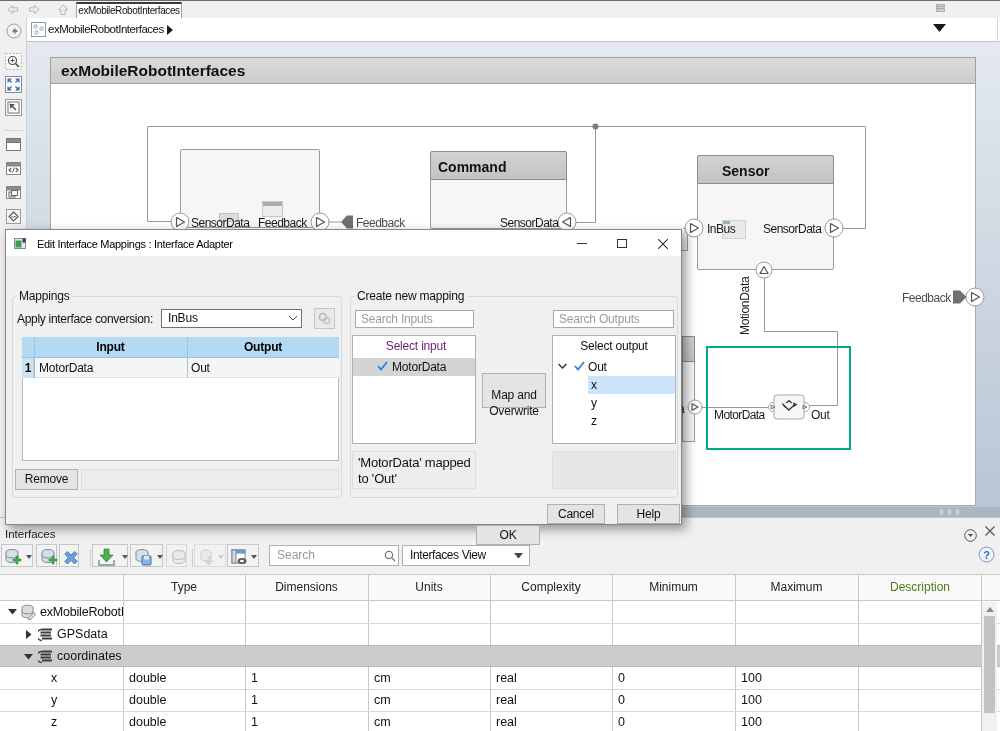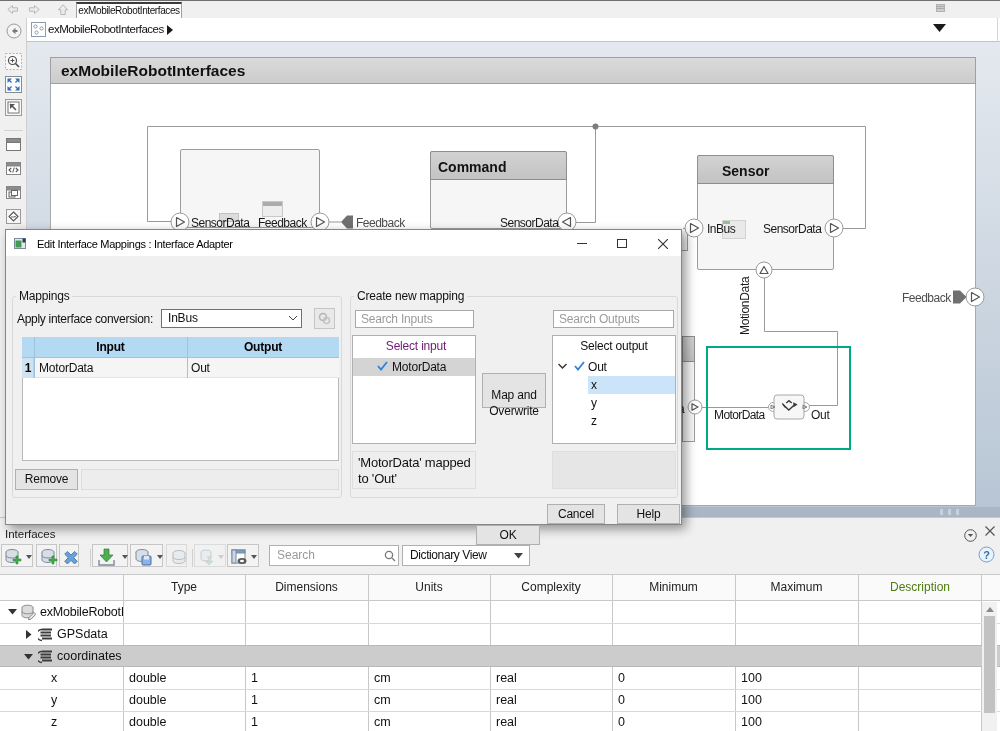--- a/index.html
+++ b/index.html
@@ -366,21 +366,21 @@
         <path d="M21 9 L27 9 L24 13 Z" fill="#555"></path>
       </g>
     </svg>
 
     <div class="abs" style="left:269px;top:3px;width:130px;height:21px;background:#fff;border:1px solid #b0b0b0;font-size:12px;color:#9a9a9a;line-height:19px;padding-left:7px;">Search</div>
     <svg class="abs" style="left:384px;top:8px;" width="12" height="12" viewBox="0 0 12 12">
       <circle cx="5" cy="5" r="3.6" fill="none" stroke="#777" stroke-width="1.3"></circle>
       <path d="M8 8 L11 11" stroke="#777" stroke-width="1.3"></path>
     </svg>
 
-    <div class="abs" style="left:402px;top:3px;width:128px;height:21px;background:#fff;border:1px solid #b0b0b0;font-size:12px;letter-spacing:-0.4px;color:#111;line-height:19px;padding-left:7px;">Dictionary View</div>
+    <div class="abs" style="left:402px;top:3px;width:128px;height:21px;background:#fff;border:1px solid #b0b0b0;font-size:12px;letter-spacing:-0.4px;color:#111;line-height:19px;padding-left:7px;">Interfaces View</div>
     <svg class="abs" style="left:514px;top:11px;" width="9" height="6" viewBox="0 0 9 6">
         <path d="M0 0 L9 0 L4.5 5.5 Z" fill="#444"></path>
       </svg>
 
     <svg class="abs" style="left:978px;top:4px;" width="17" height="17" viewBox="0 0 17 17">
       <circle cx="8.5" cy="8.5" r="7.5" fill="#eaf2fa" stroke="#7a9cc4"></circle>
       <text x="8.5" y="12.5" font-size="11" font-weight="bold" fill="#3a6ea5" text-anchor="middle" font-family="Liberation Sans">?</text>
     </svg>
   </div>
 

